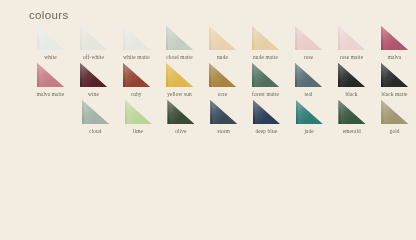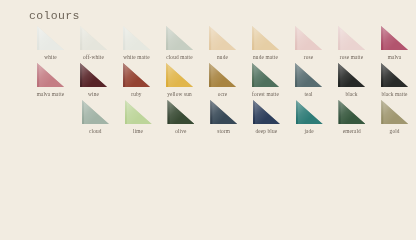--- a/index.html
+++ b/index.html
@@ -23,21 +23,21 @@
     box-sizing: border-box;
   }
 
   #page-title {
     position: absolute;
     left: 29px;
     top: 9px;
     font-size: 11.5px;
     letter-spacing: 0.35px;
     color: #6e6458;
-    font-family: Liberation Mono, monospace;
+    font-family: Liberation Sans, sans-serif;
   }
 
   .swatch-grid {
     position: absolute;
     left: 0;
     top: 26px;
     width: 416px;
   }
 
   .swatch-row {

